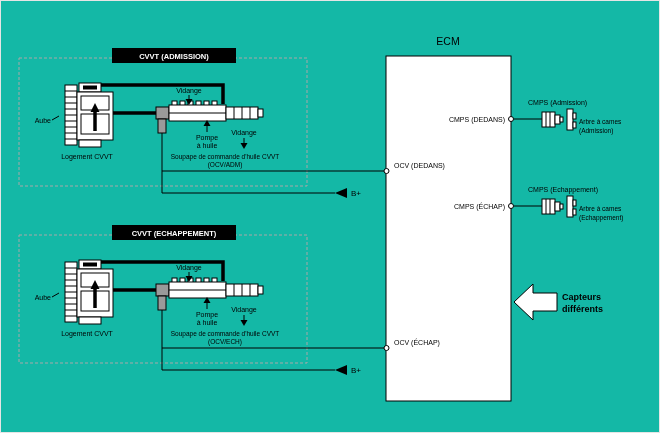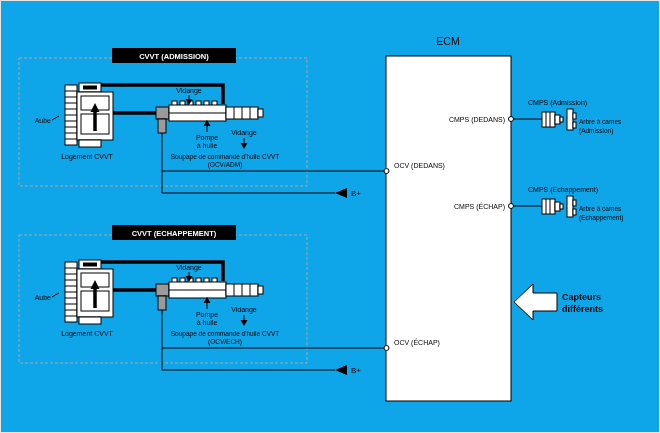--- a/index.html
+++ b/index.html
@@ -1,16 +1,16 @@
 <!DOCTYPE html>
 <html><head>
 <meta charset="utf-8">
 <style>
   html,body{margin:0;padding:0;background:#fff;}
-  .canvas{position:relative;width:660px;height:433px;background:#0ea5e9;border:1px solid #e5e5e5;box-sizing:border-box;
+  .canvas{position:relative;width:660px;height:433px;background:#14b8a6;border:1px solid #e5e5e5;box-sizing:border-box;
           font-family:"Liberation Sans",sans-serif;}
   svg{display:block}
   .s{fill:#fff;stroke:#000;stroke-width:1}
   .g{fill:#9a9a9a;stroke:#000;stroke-width:1}
   .k{fill:#000;stroke:none}
   .ln{stroke:#000;stroke-width:1;fill:none}
   .thick{stroke:#000;stroke-width:3.5;fill:none}
   .dash{fill:none;stroke:#a8a8a8;stroke-width:1;stroke-dasharray:3 2}
   text{font-family:"Liberation Sans",sans-serif;fill:#000}
   .f6{font-size:6.5px}

